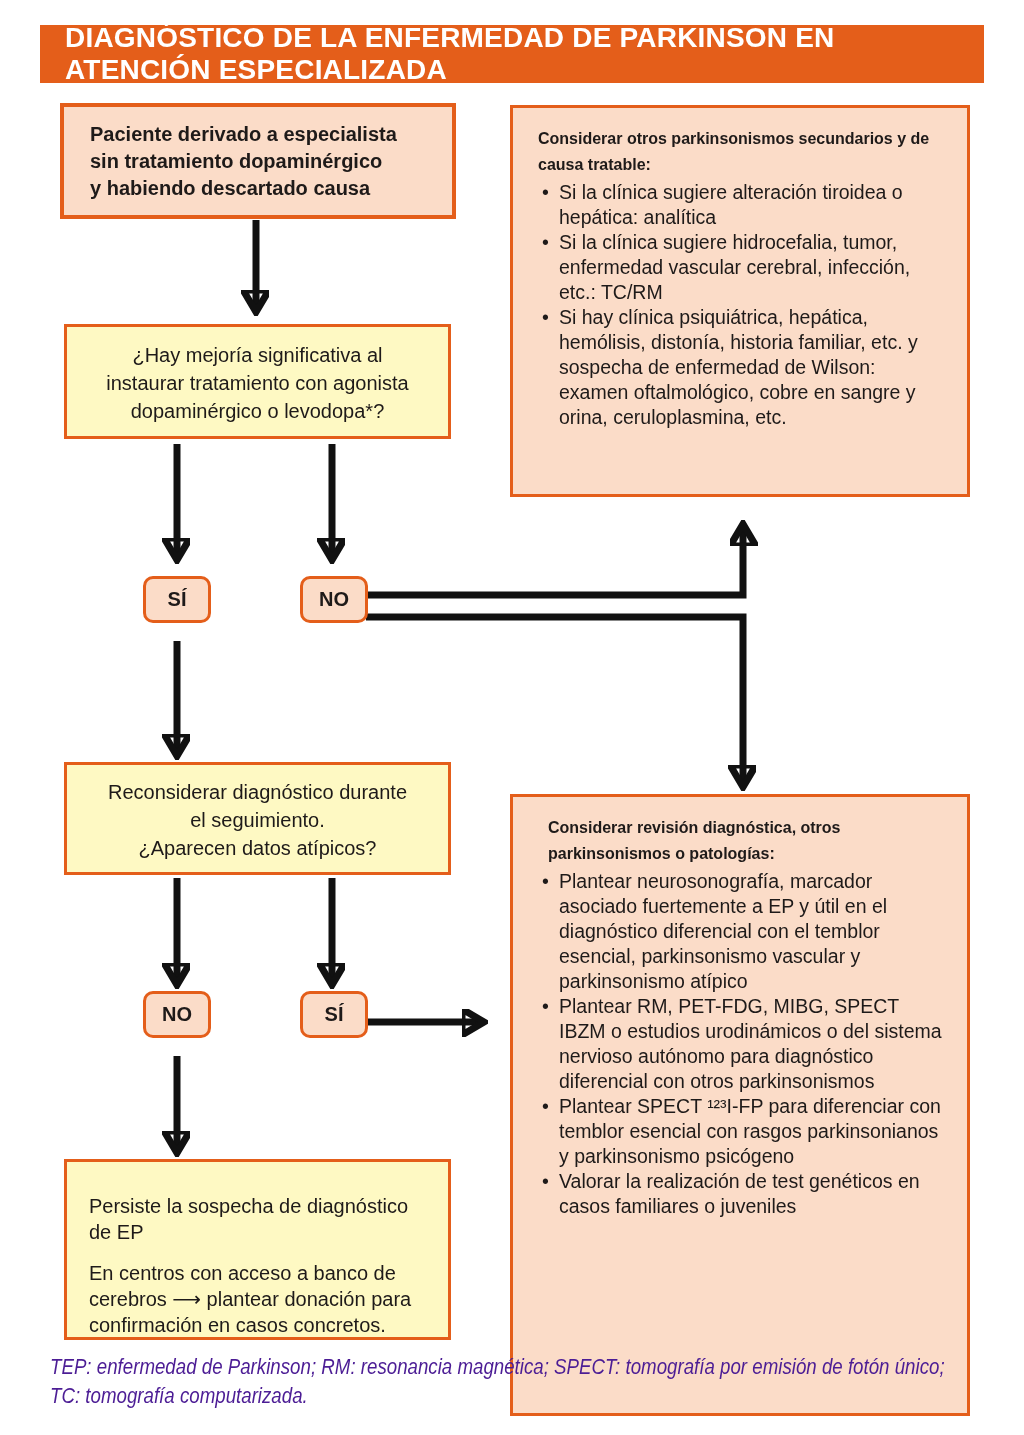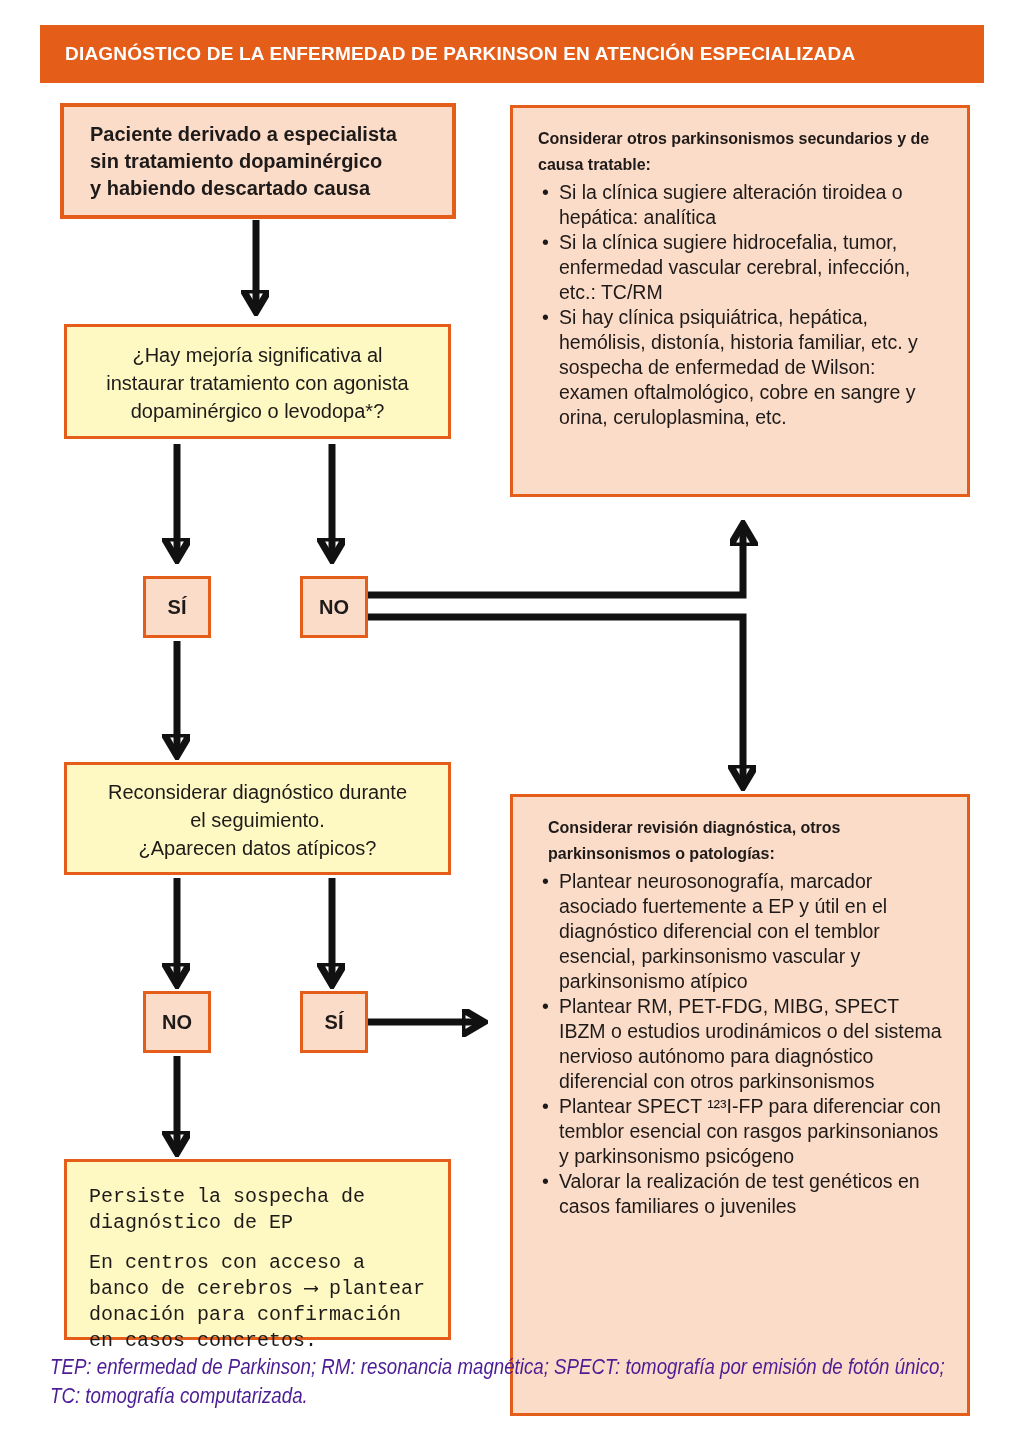--- a/index.html
+++ b/index.html
@@ -16,21 +16,21 @@
     color:var(--ink);
     overflow:hidden;
   }
   .abs{position:absolute;box-sizing:border-box;}
   
   .banner{
     left:40px;top:25px;width:944px;height:58px;
     background:var(--orange);
     color:#ffffff;
     font-weight:bold;
-    font-size:19px;
+    font-size:28px;
     letter-spacing:0.2px;
     display:flex;align-items:center;
     padding-left:25px;
   }
   
   .box{border:3px solid var(--orange);}
   .peach{background:var(--peach);}
   .whitebg{background:#fef9c3;}
   .patient{
     left:60px;top:103px;width:396px;height:116px;
@@ -46,25 +46,25 @@
   .reconsider{
     left:64px;top:762px;width:387px;height:113px;
     padding-top:13px;
     font-size:20px;line-height:28px;text-align:center;
   }
   .persist{
     left:64px;top:1159px;width:387px;height:181px;
     padding:16px 16px 0 22px;
     font-size:20px;line-height:26px;
   }
-  .persist p{margin:6px 0 14px 0;font-family:Liberation Mono, monospace;}
+  .persist p{margin:15px 0 14px 0;}
   .mini{
-    width:68px;height:62px;
+    width:68px;height:47px;
     display:flex;align-items:center;justify-content:center;
-    font-size:20px;font-weight:bold;
+    font-size:20px;font-weight:bold;border-radius:10px;
   }
   .yes1{left:143px;top:576px;}
   .no1{left:300px;top:576px;}
   .no2{left:143px;top:991px;}
   .yes2{left:300px;top:991px;}
   
   .sidebox{
     width:460px;
     padding:18px 18px 6px 25px;
     font-size:19.5px;line-height:25px;

